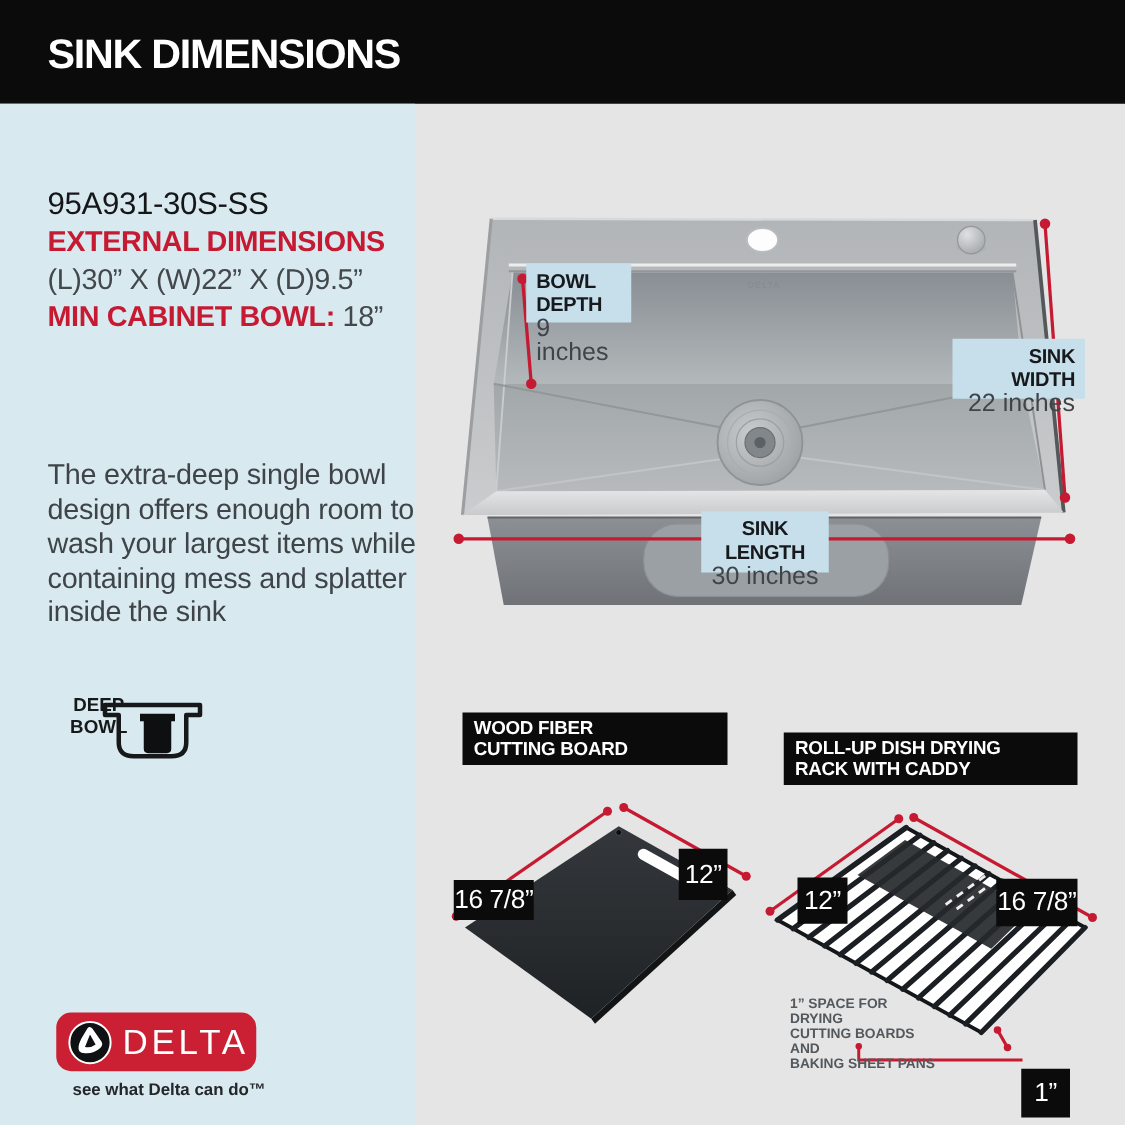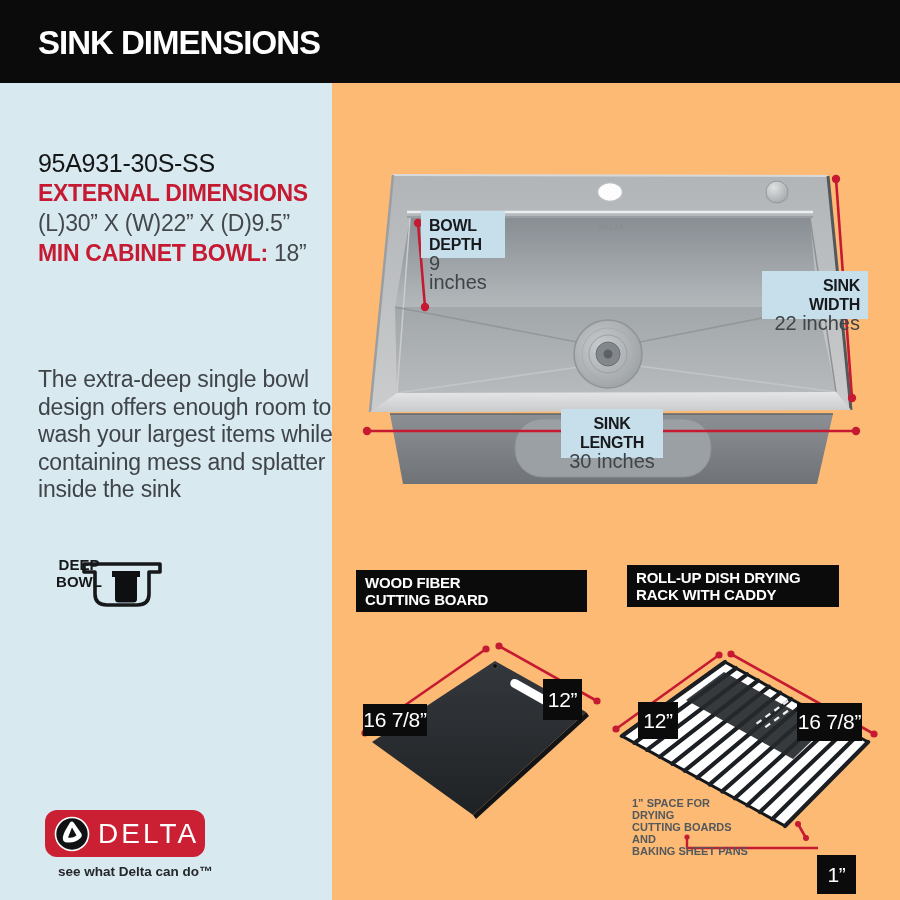--- a/index.html
+++ b/index.html
@@ -1,16 +1,16 @@
 <!DOCTYPE html>
 <html><head>
 <meta charset="utf-8">
 <style>
   html,body{margin:0;padding:0;background:#fff;}
-  .page{position:relative;width:900px;height:900px;overflow:hidden;background:#fdba74;
+  .page{position:relative;width:900px;height:900px;overflow:hidden;background:#e5e5e5;
         font-family:"Liberation Sans", sans-serif;}
   
   .hdr{position:absolute;left:0;top:0;width:900px;height:83px;background:#0b0b0b;}
   .hdr-title{position:absolute;left:38px;top:0;height:83px;line-height:86px;color:#fff;
         font-size:33px;font-weight:bold;letter-spacing:-1px;}
   
   .panel{position:absolute;left:0;top:83px;width:332px;height:817px;background:#D9E9F0;}
   .specs{position:absolute;left:38px;top:148px;width:290px;font-size:23px;line-height:30px;letter-spacing:-0.3px;}
   .model{font-weight:normal;color:#141618;font-size:25px;}
   .red{color:#C61A32;font-weight:bold;}
@@ -157,25 +157,25 @@
   </div>
   <div class="callout" style="left:762px;top:271px;width:106px;height:48px;text-align:right;">
     <div class="l1">SINK WIDTH</div>
     <div class="l2">22 inches</div>
   </div>
   <div class="callout" style="left:561px;top:409px;width:102px;height:49px;text-align:center;">
     <div class="l1">SINK LENGTH</div>
     <div class="l2">30 inches</div>
   </div>
 
-  <div class="accbar" style="left:356px;top:570px;width:231px;height:42px;">
+  <div class="accbar" style="left:370px;top:570px;width:212px;height:42px;">
     <div>WOOD FIBER</div>
     <div>CUTTING BOARD</div>
   </div>
-  <div class="accbar" style="left:627px;top:565px;width:212px;height:42px;">
+  <div class="accbar" style="left:627px;top:586px;width:235px;height:42px;">
     <div>ROLL-UP DISH DRYING</div>
     <div>RACK WITH CADDY</div>
   </div>
 
   <svg style="left:355px;top:630px;" width="250" height="200" viewBox="0 0 250 200">
     <defs>
       <linearGradient id="boardG" x1="0" y1="0" x2="0" y2="1">
         <stop offset="0" stop-color="#34383c"></stop>
           <stop offset="1" stop-color="#1f2225"></stop>
       </linearGradient>

